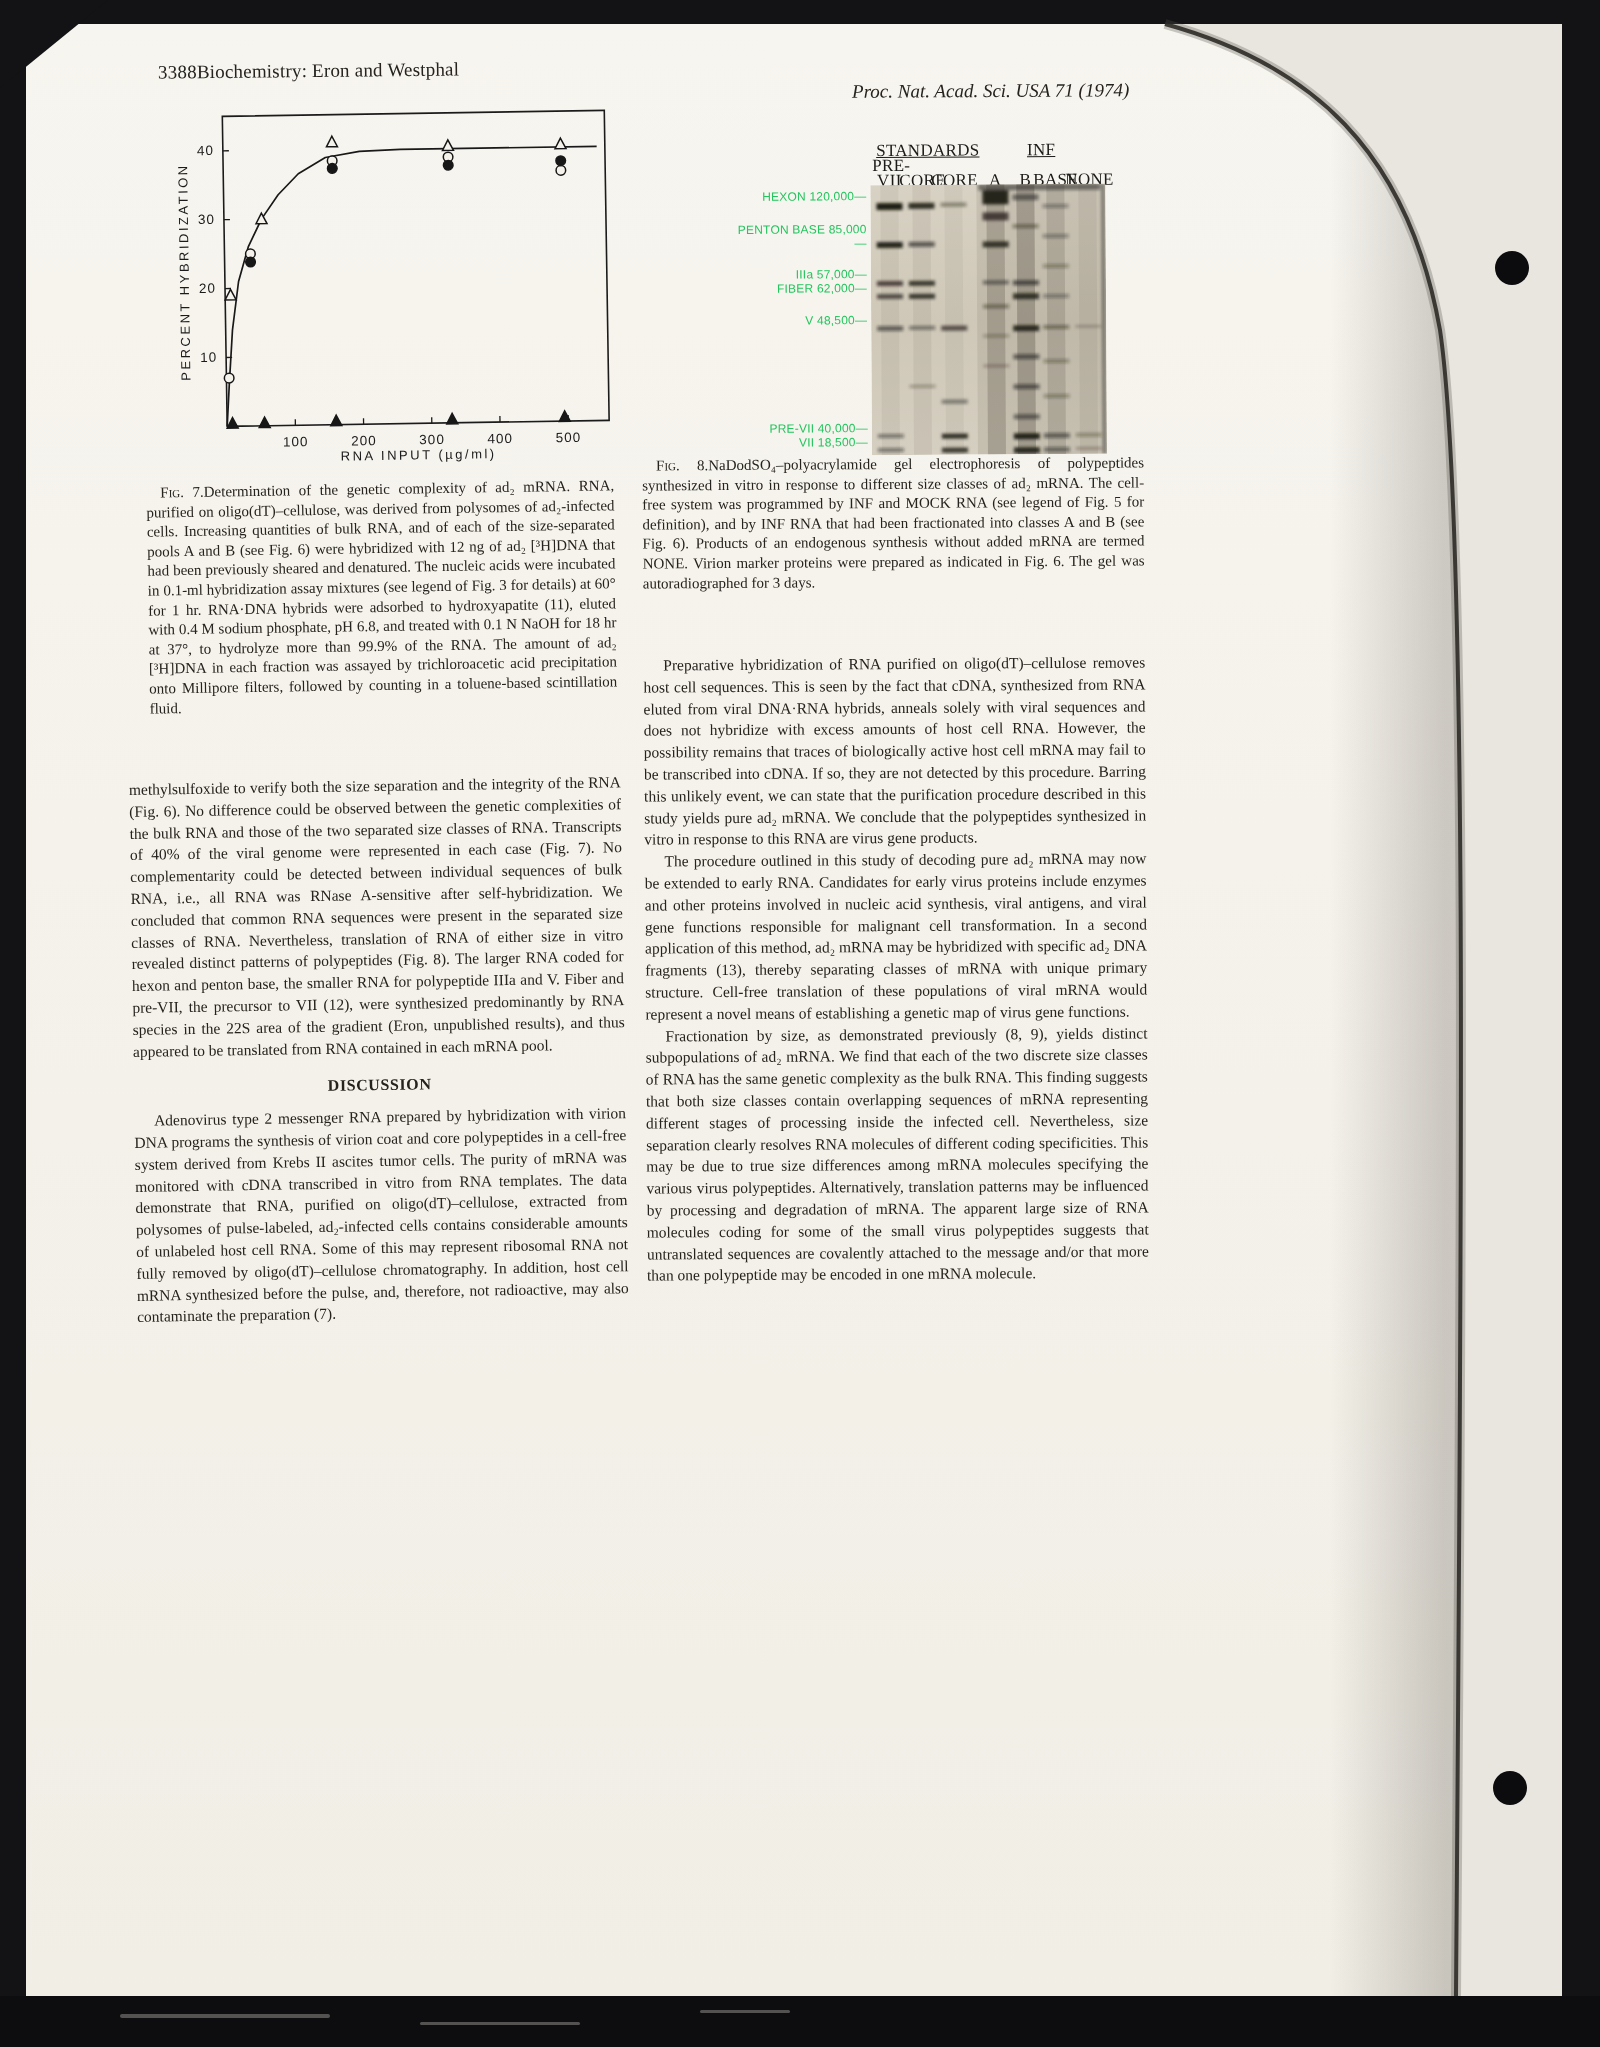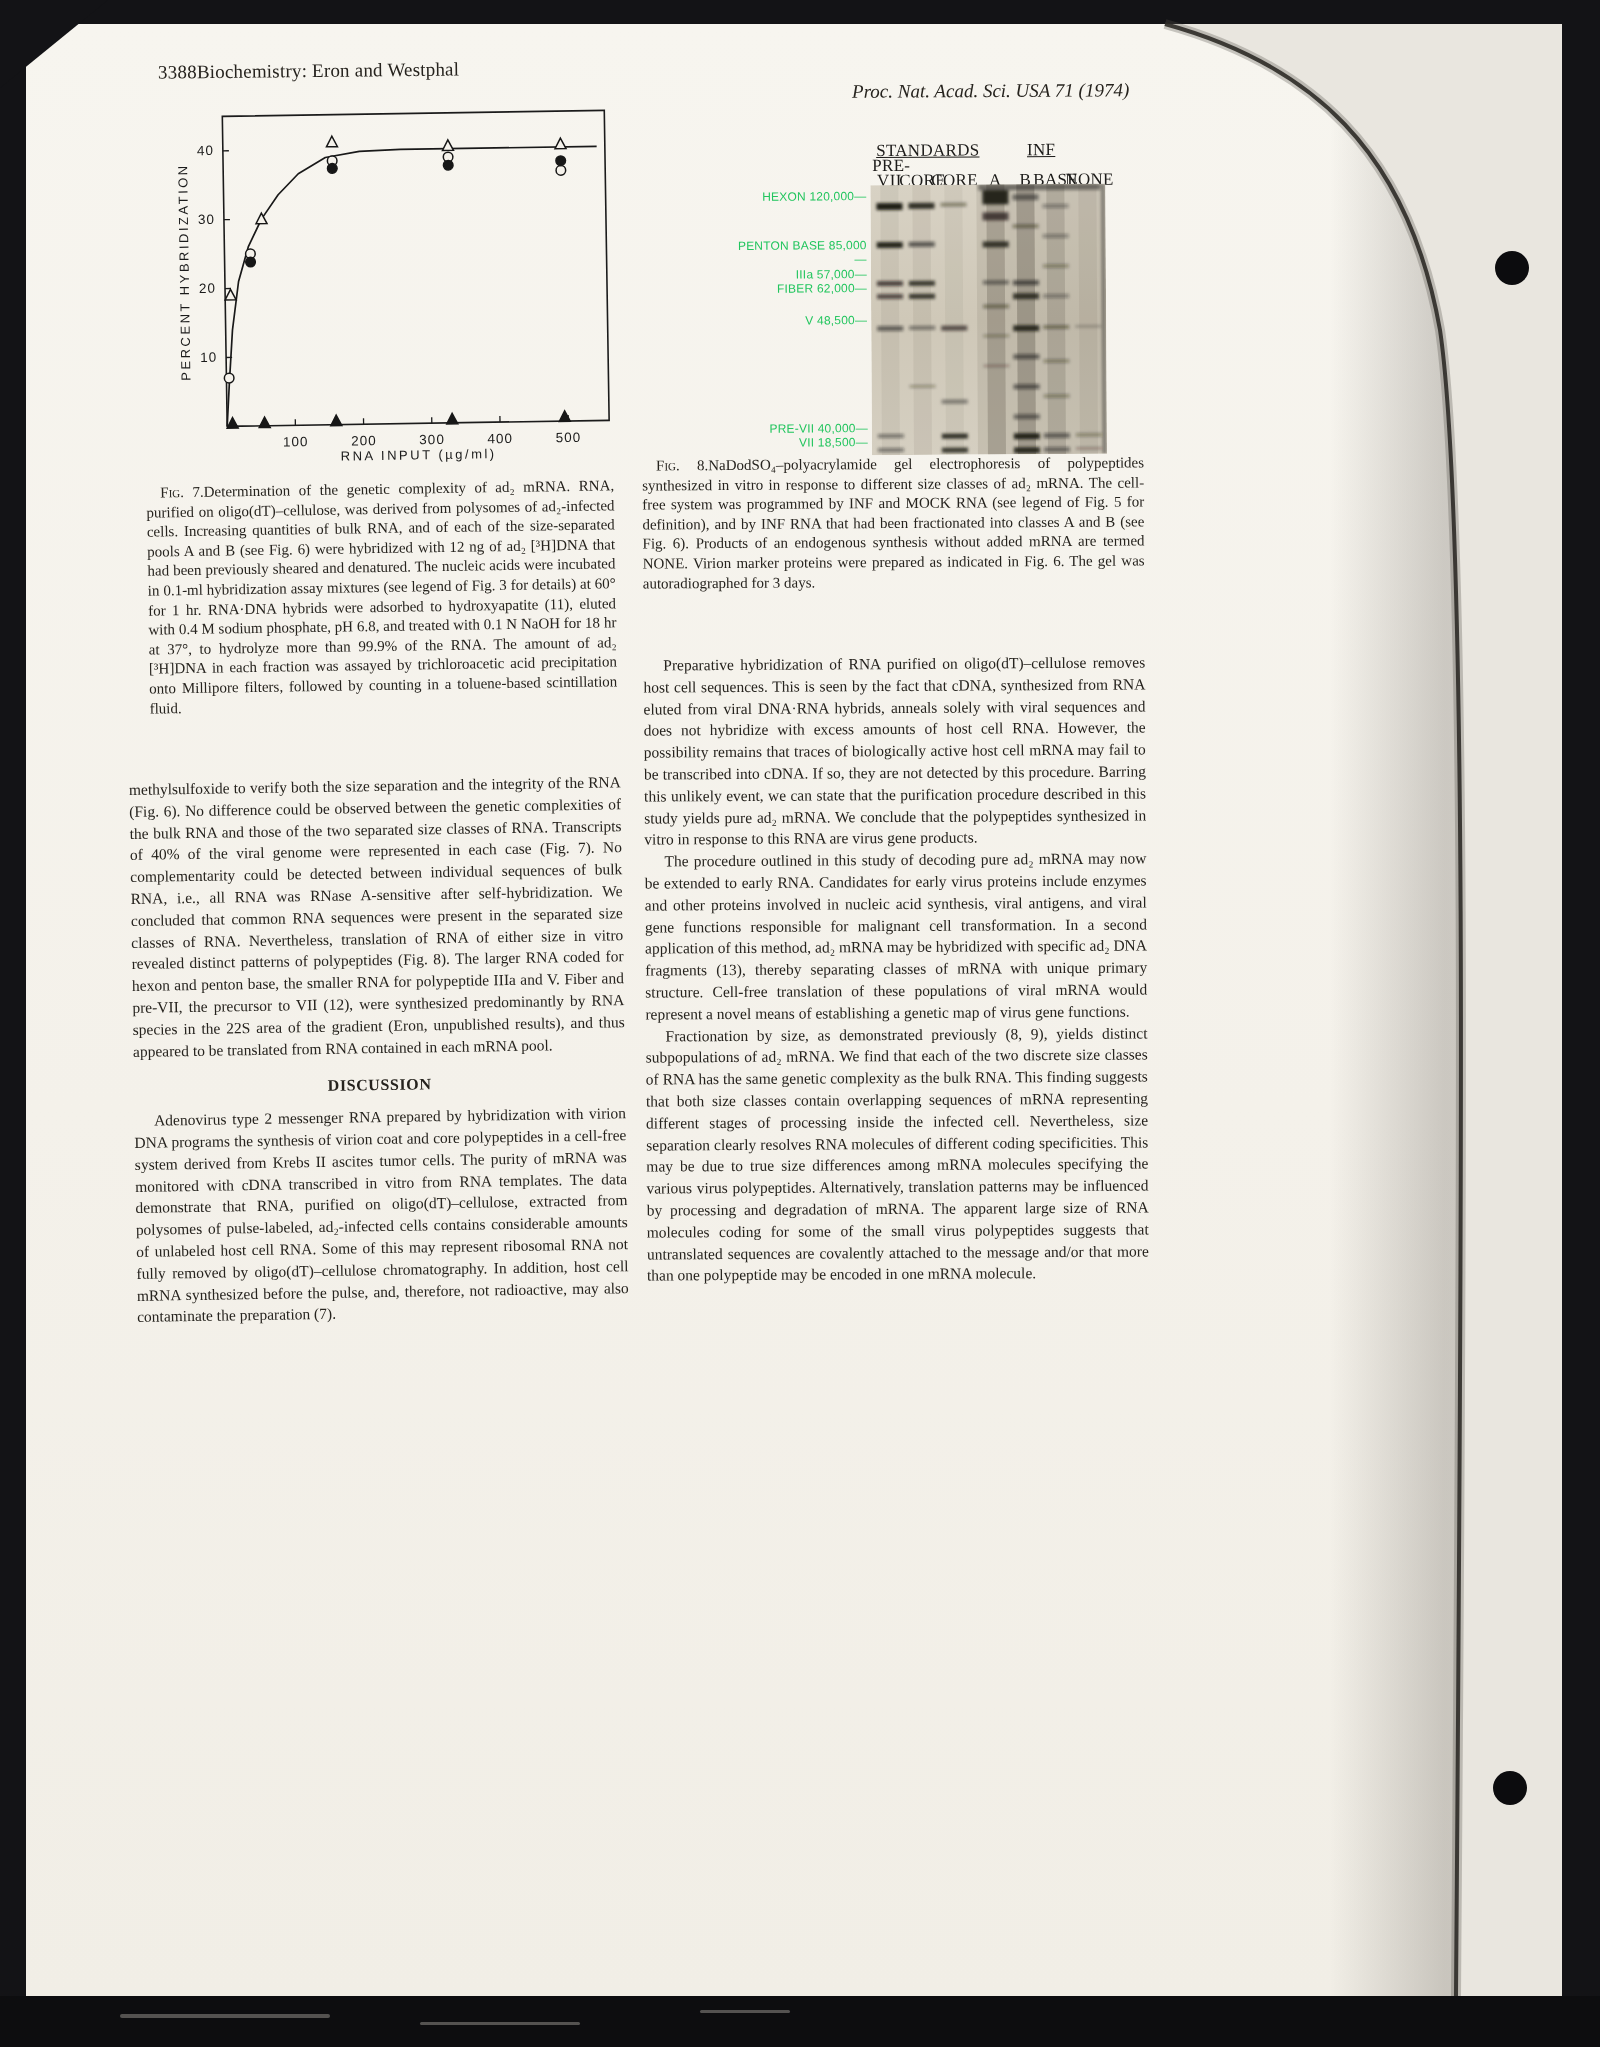--- a/index.html
+++ b/index.html
@@ -122,21 +122,21 @@
 
       <span class="lane u gel-font" style="left:137px">VII</span>
       <span class="lane gel-font" style="left:169px">CORE</span>
       <span class="lane gel-font" style="left:201px">CORE</span>
       <span class="lane gel-font" style="left:243px">A</span>
       <span class="lane gel-font" style="left:273px">B</span>
       <span class="lane gel-font" style="left:303px">BASE</span>
       <span class="lane gel-font" style="left:335px">NONE</span>
 
       <div class="marker" style="top:54px">HEXON 120,000—</div>
-      <div class="marker" style="top:103px">PENTON BASE 85,000—</div>
+      <div class="marker" style="top:87px">PENTON BASE 85,000—</div>
       <div class="marker" style="top:132px">IIIa 57,000—</div>
       <div class="marker" style="top:146px">FIBER 62,000—</div>
       <div class="marker" style="top:178px">V 48,500—</div>
       <div class="marker" style="top:286px">PRE-VII 40,000—</div>
       <div class="marker" style="top:300px">VII 18,500—</div>
 
       <svg class="gel-svg" width="235" height="270" viewBox="0 0 235 270">
         <defs>
           <linearGradient id="gelg" x1="0" y1="0" x2="0" y2="1">
             <stop offset="0" stop-color="#d8d2c4"></stop>

